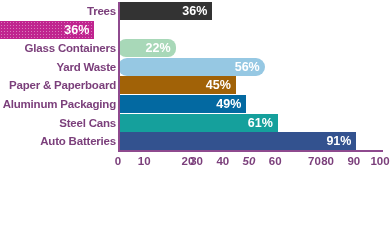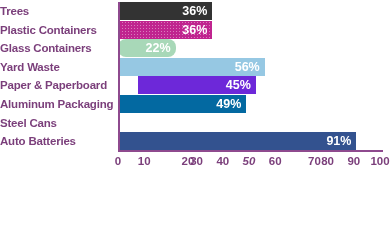--- a/index.html
+++ b/index.html
@@ -37,21 +37,21 @@
   .bar-row {
     display: flex;
     align-items: center;
     height: 18px;
     margin-bottom: 0.6px;
   }
 
   .cat-label {
     width: 118px;
     flex: 0 0 118px;
-    text-align: left;
+    text-align: right;
     padding-right: 2px;
     box-sizing: border-box;
     font-size: 11.5px;
     font-weight: bold;
     color: #7b3f7b;
     letter-spacing: -0.2px;
     white-space: nowrap;
     line-height: 18px;
   }
 
@@ -139,66 +139,70 @@
     <div class="bar-row">
       <div class="cat-label">Trees</div>
       <div class="track">
         <div class="bar" style="width: 94.32px; background: rgb(51, 51, 51);">
           <span class="bar-value">36%</span>
         </div>
       </div>
     </div>
 
     <div class="bar-row">
-      <div class="cat-label">Plastic Containers</div>
       <div class="track">
         <div class="bar textured" style="width: 94.32px; background: rgb(192, 36, 143);">
           <span class="bar-value">36%</span>
         </div>
       </div>
     </div>
 
     <div class="bar-row">
       <div class="cat-label">Glass Containers</div>
       <div class="track">
         <div class="bar" style="width: 57.64px; background: rgb(168, 216, 184); border-radius: 8px;">
           <span class="bar-value">22%</span>
         </div>
       </div>
     </div>
 
     <div class="bar-row">
       <div class="cat-label">Yard Waste</div>
       <div class="track">
-        <div class="bar" style="width: 146.72px; background: rgb(150, 200, 227);">
+        <div class="bar" style="width: 146.72px; background: rgb(150, 200, 227); border-radius: 9px;">
           <span class="bar-value">56%</span>
         </div>
       </div>
     </div>
 
     <div class="bar-row">
       <div class="cat-label">Paper &amp; Paperboard</div>
       <div class="track">
-        <div class="bar" style="width: 117.9px; background: #6d28d9; margin-left: 20px;">
+        <div class="bar" style="width: 117.9px; background: #a16207;">
           <span class="bar-value">45%</span>
         </div>
       </div>
     </div>
 
     <div class="bar-row">
       <div class="cat-label">Aluminum Packaging</div>
       <div class="track">
         <div class="bar" style="width: 128.38px; background: #0369a1;">
           <span class="bar-value">49%</span>
         </div>
       </div>
     </div>
 
     <div class="bar-row">
       <div class="cat-label">Steel Cans</div>
+      <div class="track">
+        <div class="bar" style="width: 159.82px; background: rgb(21, 160, 156);">
+          <span class="bar-value">61%</span>
+        </div>
+      </div>
     </div>
 
     <div class="bar-row">
       <div class="cat-label">Auto Batteries</div>
       <div class="track">
         <div class="bar" style="width: 238.42px; background: rgb(51, 82, 143);">
           <span class="bar-value">91%</span>
         </div>
       </div>
     </div>

